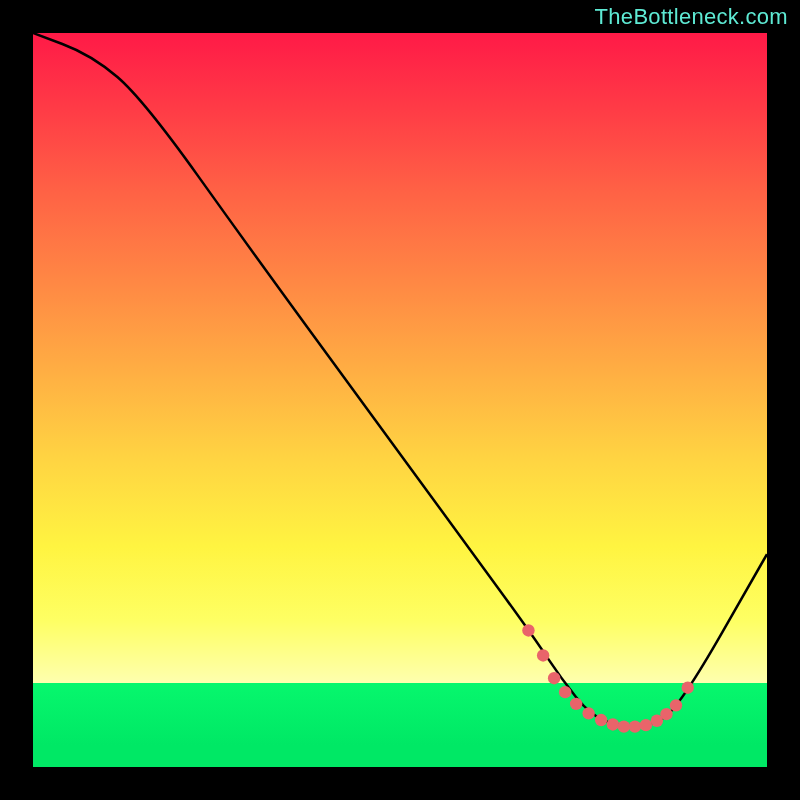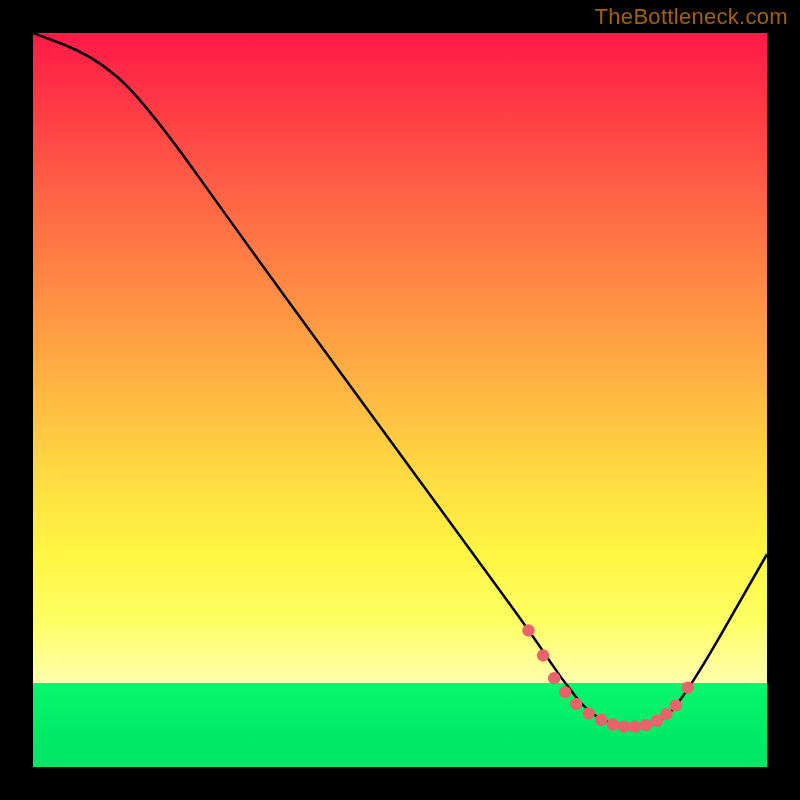--- a/index.html
+++ b/index.html
@@ -7,21 +7,21 @@
     width: 800px;
     height: 800px;
     background: #000000;
     position: relative;
     font-family: Arial, sans-serif;
   }
   .watermark {
     position: absolute;
     top: 4px;
     right: 12px;
-    color: #a16207;
+    color: #5eead4;
     font-size: 22px;
     font-weight: 500;
     letter-spacing: 0.3px;
   }
   .plot-area {
     position: absolute;
     top: 33px;
     left: 33px;
     width: 734px;
     height: 734px;

